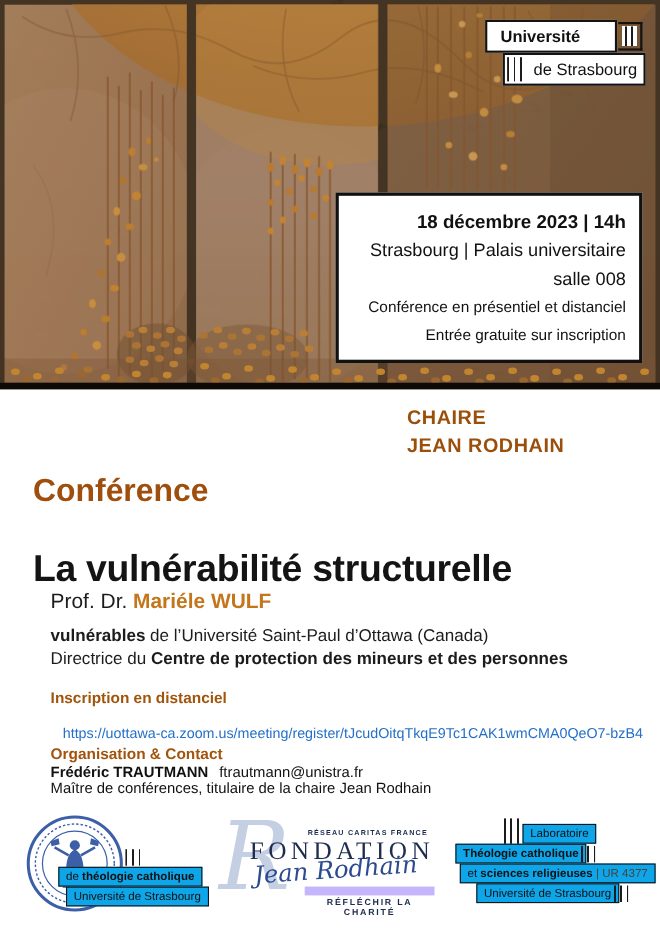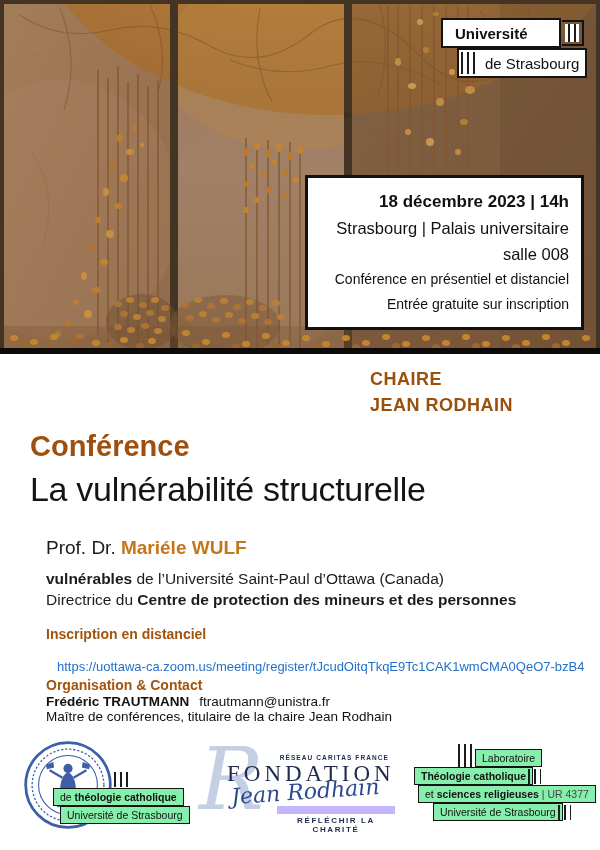--- a/index.html
+++ b/index.html
@@ -24,37 +24,37 @@
     border:3px solid #111;box-sizing:border-box;z-index:6;text-align:right;
     padding:11px 12px 0 8px;color:#111;}
   .event-box .l-big{font-size:16.5px;line-height:26px;}
   .event-box .l-big.bold{font-weight:bold;font-size:17px;}
   .event-box .l-small{font-size:14px;line-height:25px;}
   
   .chaire{position:absolute;right:30px;top:366px;width:200px;text-align:left;
     color:#9A4F0B;font-weight:bold;font-size:18px;line-height:26px;letter-spacing:.5px;}
   
   .kicker{position:absolute;left:30px;top:430px;font-size:29px;font-weight:bold;color:#9F4F0D;}
-  .main-title{position:absolute;left:30px;top:470px;font-size:34px;font-weight:normal;color:#141414;letter-spacing:-.3px;}
+  .main-title{position:absolute;left:30px;top:498px;font-size:34px;font-weight:bold;color:#141414;letter-spacing:-.3px;}
   
   .speaker{position:absolute;left:46px;top:537px;font-size:19px;color:#1c1c1c;}
   .speaker .name{font-weight:bold;color:#C4761C;}
   .role{position:absolute;left:46px;top:568px;width:540px;font-size:15.5px;line-height:21px;color:#1c1c1c;}
   .role b{font-weight:bold;}
   
   .sec-head{position:absolute;left:46px;font-size:14px;font-weight:bold;color:#A2540D;}
   .sec-inscription{top:626px;}
   .zoom-link{position:absolute;left:57px;top:643px;font-size:13px;color:#2470C8;text-decoration:none;margin-top:16px;}
   .sec-contact{top:677px;}
   .contact-line1{position:absolute;left:46px;top:694px;font-size:13.5px;color:#111;}
   .contact-line1 .cname{font-weight:bold;}
   .contact-line1 .cemail{margin-left:10px;}
   .contact-line2{position:absolute;left:46px;top:709px;font-size:13.5px;color:#111;}
   
-  .logo-box{background:#86efac;border:1.5px solid #141414;box-sizing:border-box;color:#111;
+  .logo-box{background:#0ea5e9;border:1.5px solid #141414;box-sizing:border-box;color:#111;
     font-size:10.5px;display:inline-block;padding:2px 6px;white-space:nowrap;position:absolute;}
   .logo-box b{font-weight:bold;}
   
   .fac-logo{position:absolute;left:22px;top:738px;width:185px;height:102px;}
   .fac-seal{position:absolute;left:0;top:0;}
   .fac-b1{left:40px;top:32px;margin-top:23px;}
   .fac-b2{left:31px;top:50px;}
   .fac-b3{left:38px;top:68px;}
   .fac-bars1{left:92px;top:34px;width:14px;height:15px;}
   .fac-bars2{left:36px;top:52px;width:12px;height:15px;}

